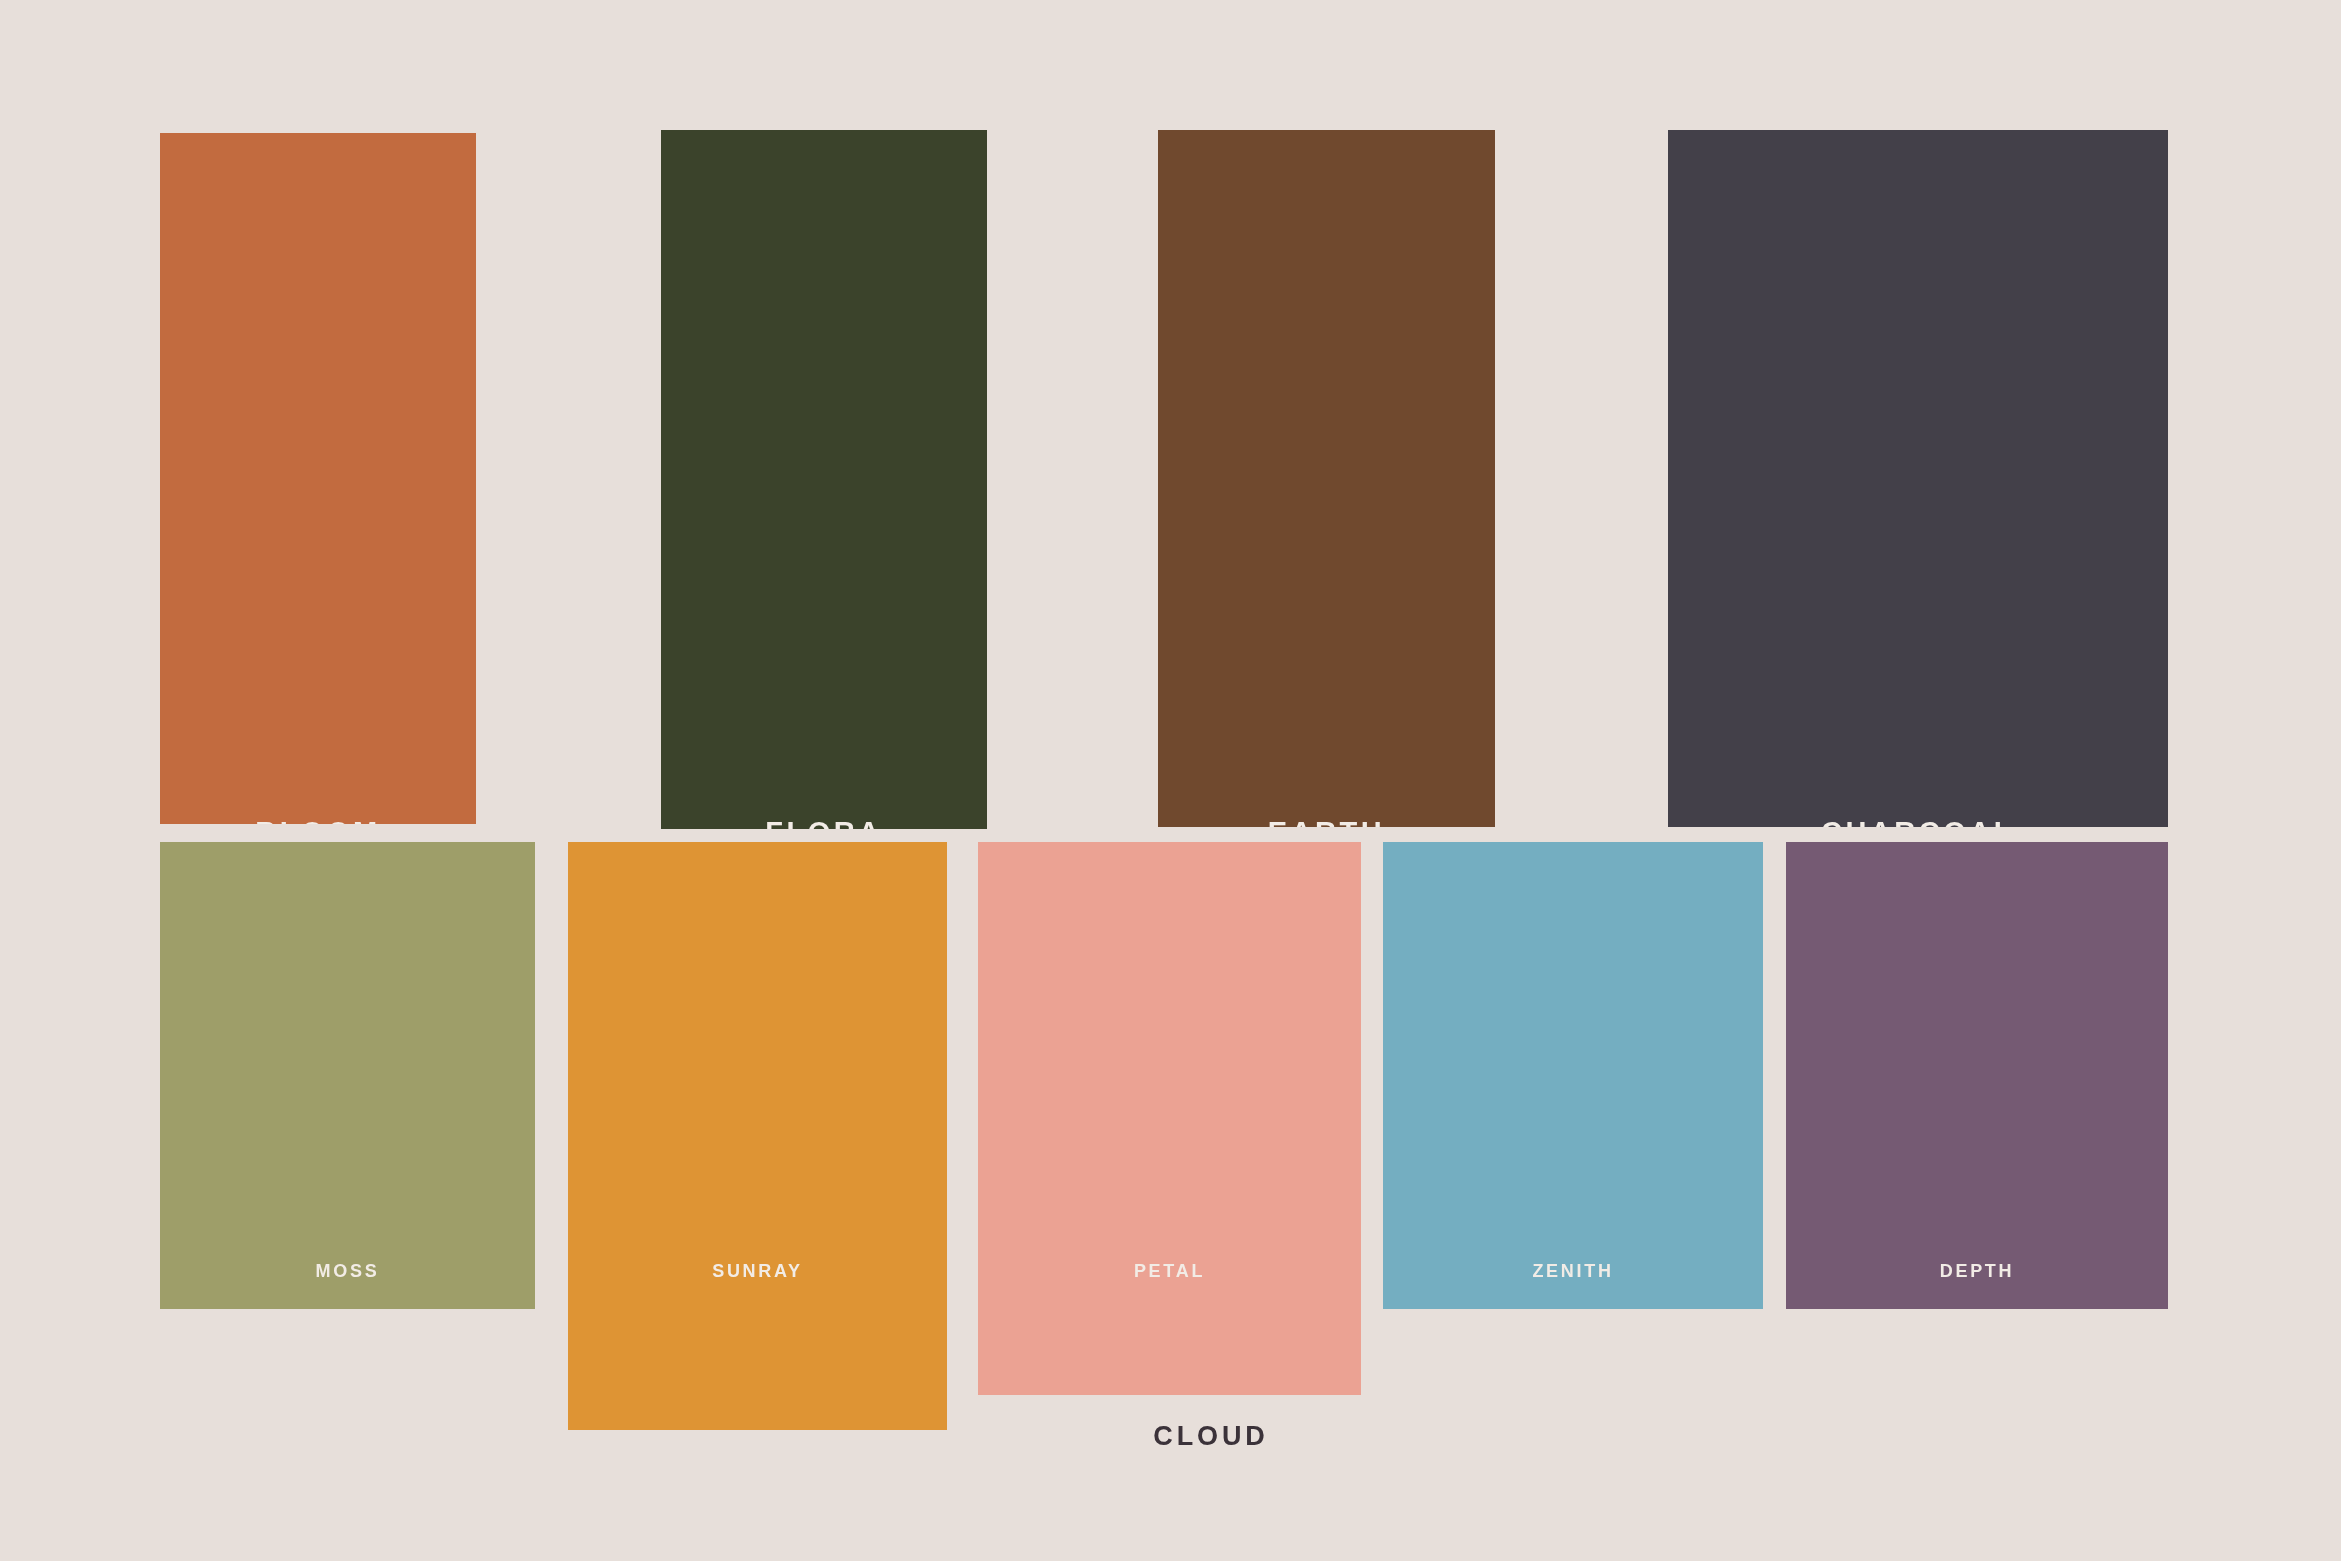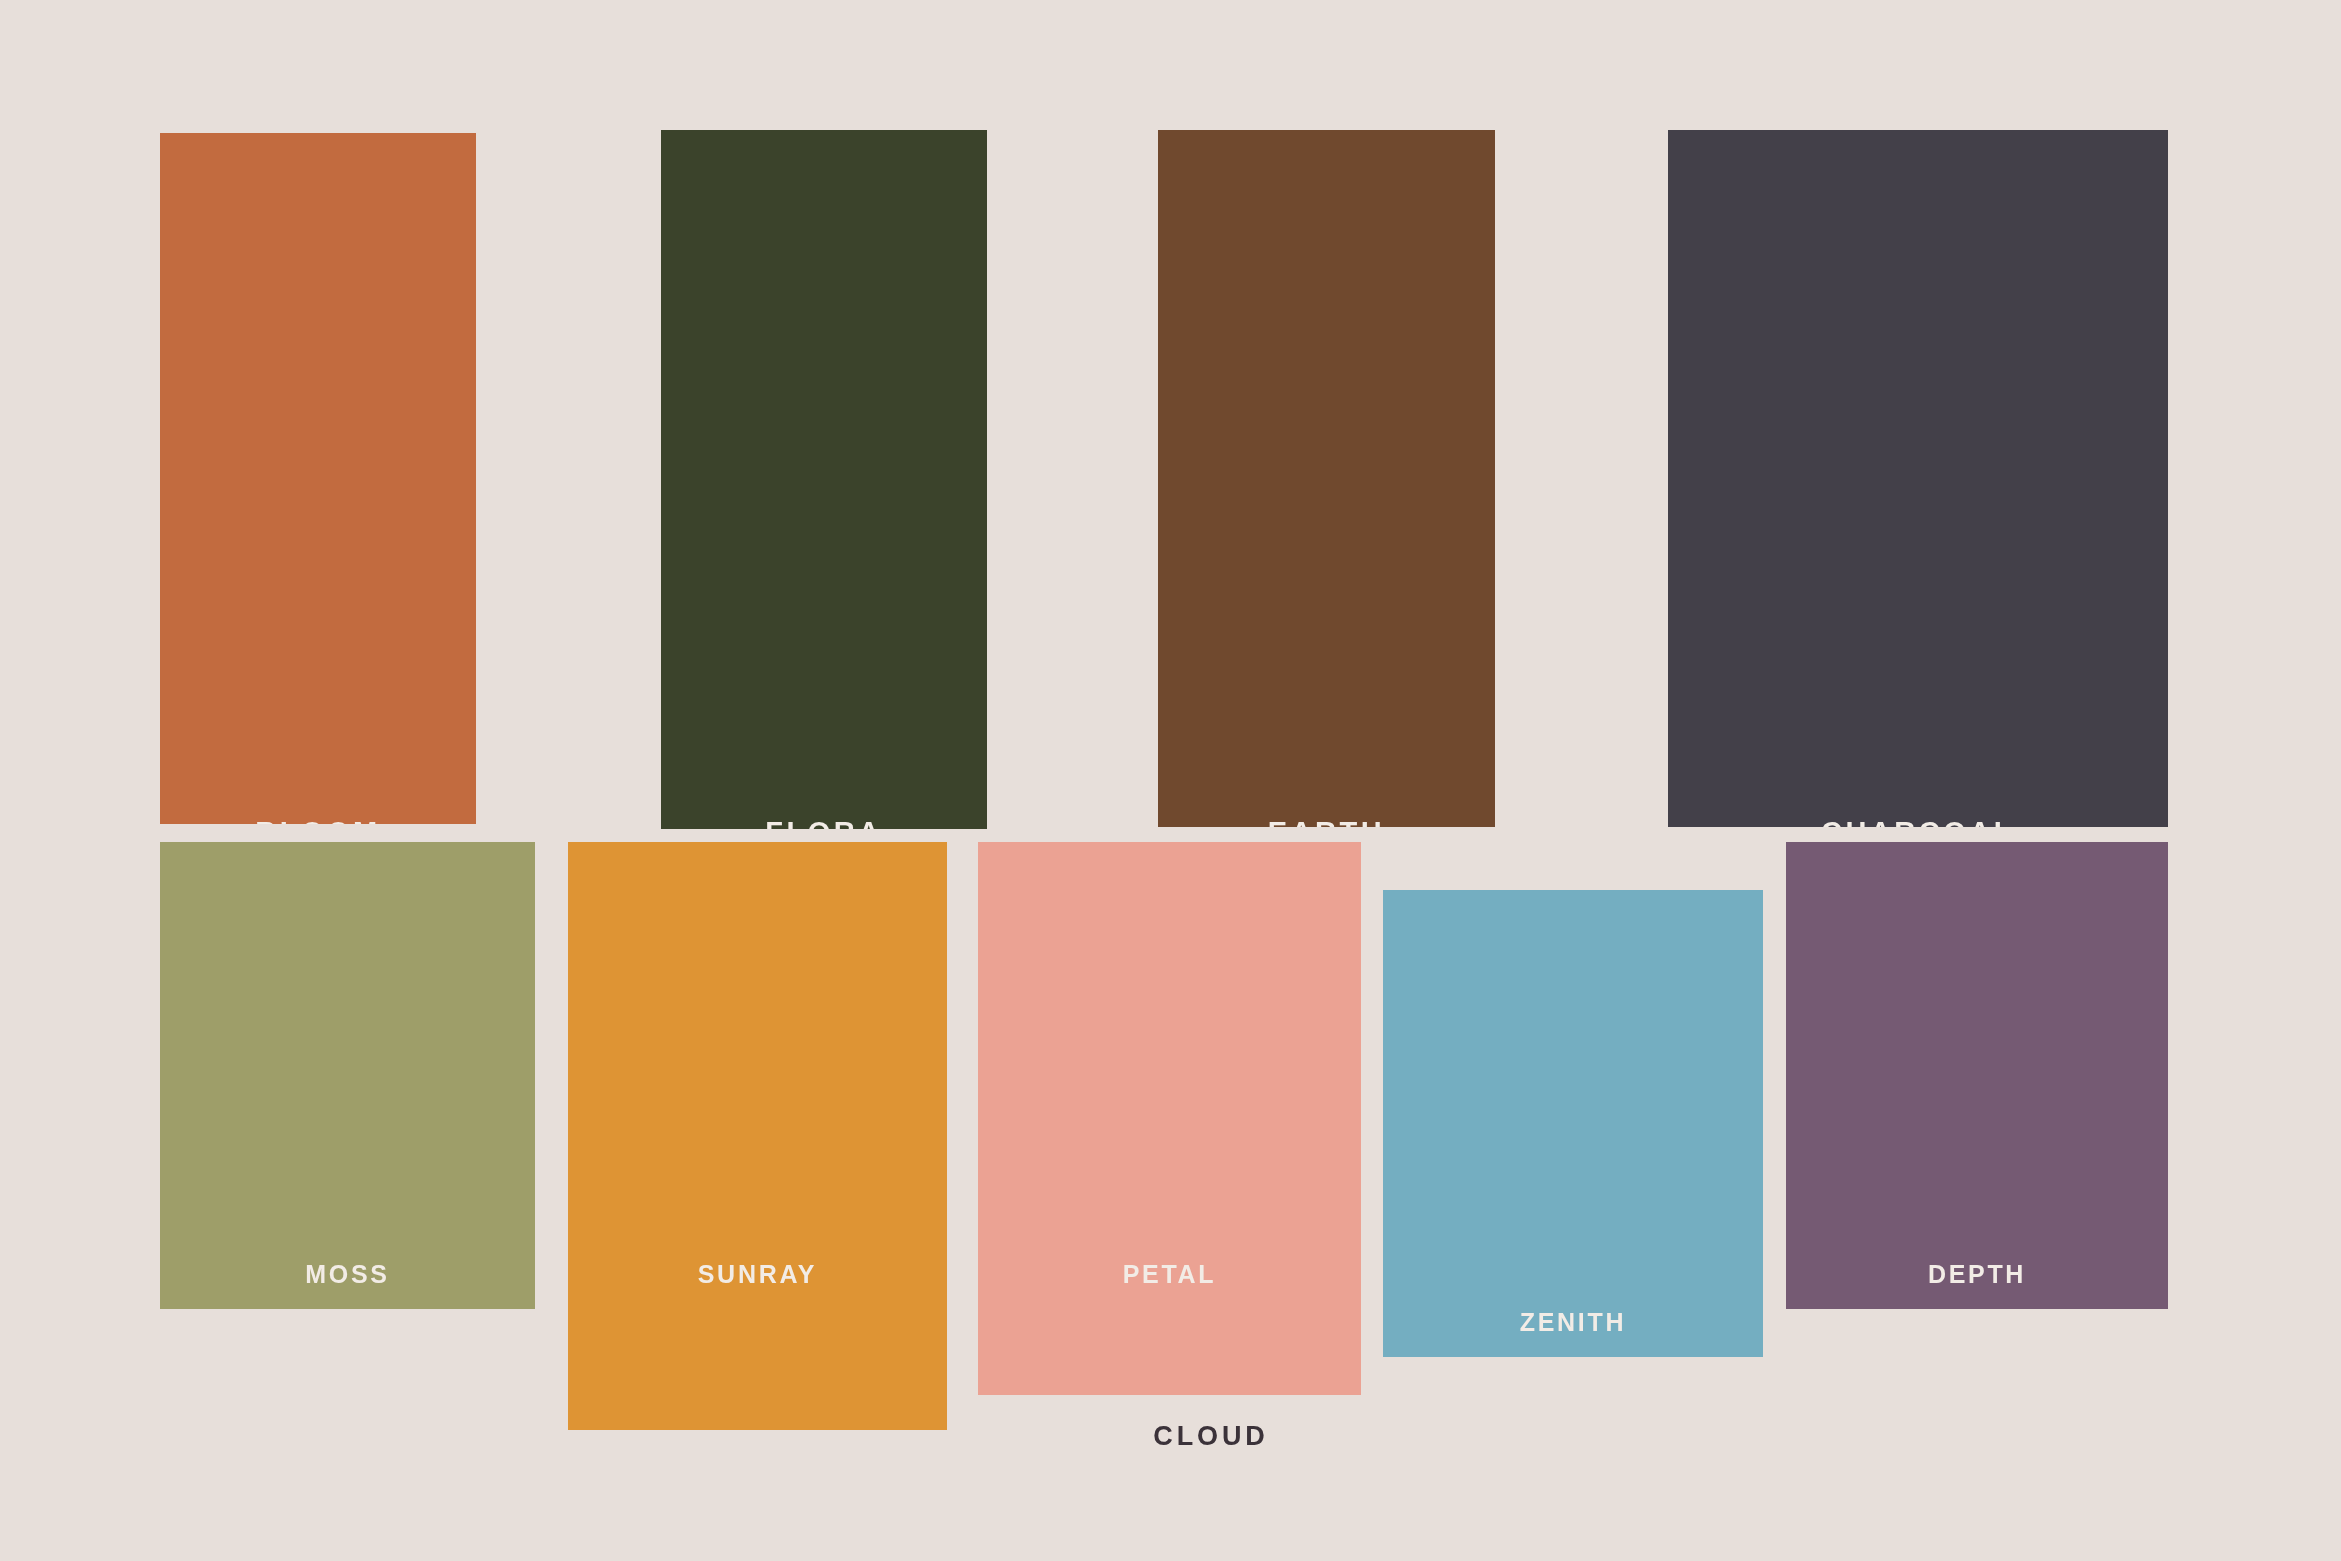--- a/index.html
+++ b/index.html
@@ -39,21 +39,21 @@
     line-height:1;
     user-select:none;
   }
 
   .row1 .swatch-label {
     font-size:29px;
     letter-spacing:3.5px;
   }
 
   .row2 .swatch-label {
-    font-size:25px;
+    font-size:18px;
     letter-spacing:2.7px;
   }
 
   
   .swatch .label-anchor {
     position:absolute;
     left:0;
     width:100%;
     display:flex;
     align-items:center;
@@ -105,21 +105,21 @@
     <div class="swatch row2" style="left: 568px; top: 842px; width: 379px; height: 588px; background: rgb(222, 148, 52);">
       <div class="label-anchor" style="top: 420px;">
         <span class="swatch-label">SUNRAY</span>
       </div>
     </div>
     <div class="swatch row2" style="left: 978px; top: 842px; width: 383px; height: 553px; background: rgb(235, 162, 147);">
       <div class="label-anchor" style="top: 420px;">
         <span class="swatch-label">PETAL</span>
       </div>
     </div>
-    <div class="swatch row2" style="left: 1383px; top: 842px; width: 380px; height: 467px; background: rgb(116, 174, 193); margin-top: 48px;">
+    <div class="swatch row2" style="left: 1383px; top: 842px; width: 380px; height: 467px; background: rgb(116, 174, 193);">
       <div class="label-anchor" style="top: 420px;">
         <span class="swatch-label">ZENITH</span>
       </div>
     </div>
     <div class="swatch row2" style="left: 1786px; top: 842px; width: 382px; height: 467px; background: rgb(117, 90, 115);">
       <div class="label-anchor" style="top: 420px;">
         <span class="swatch-label">DEPTH</span>
       </div>
     </div>
   </div>

